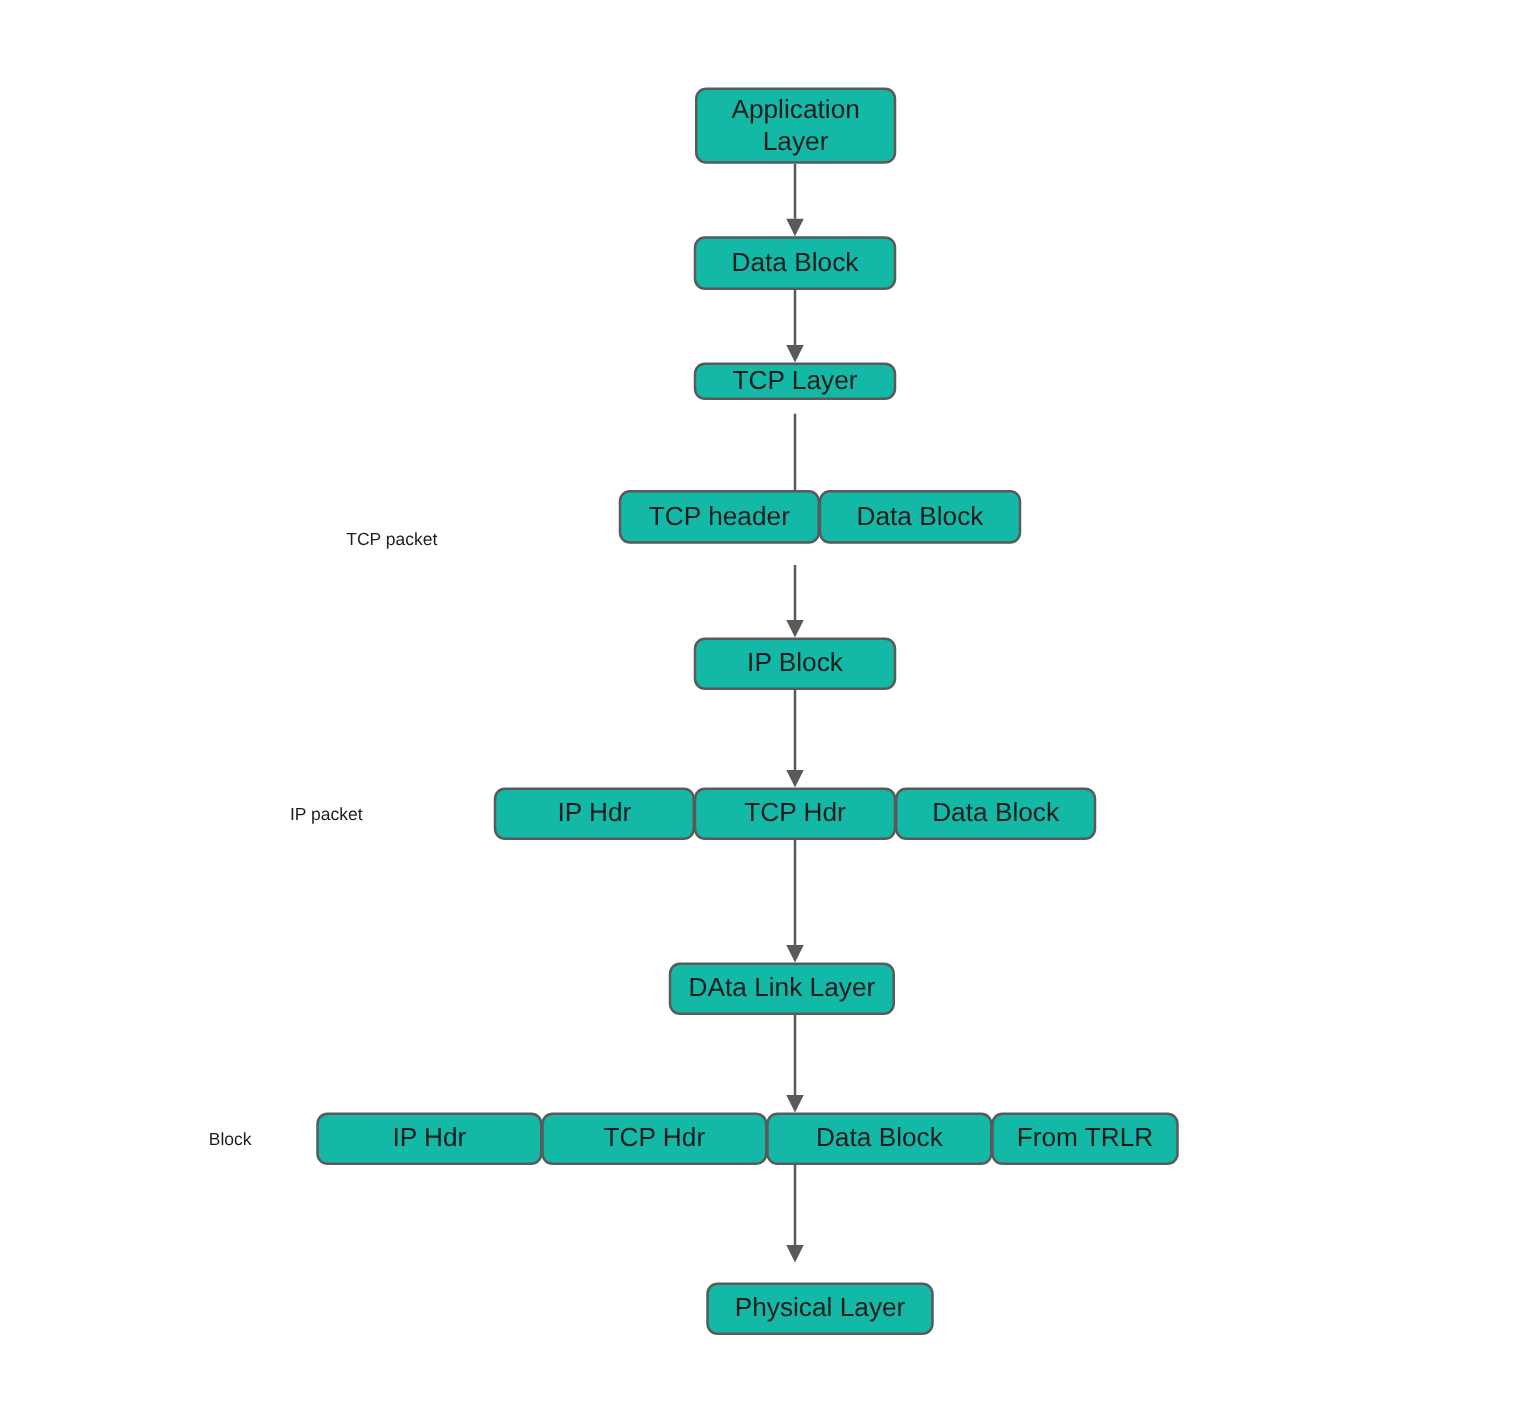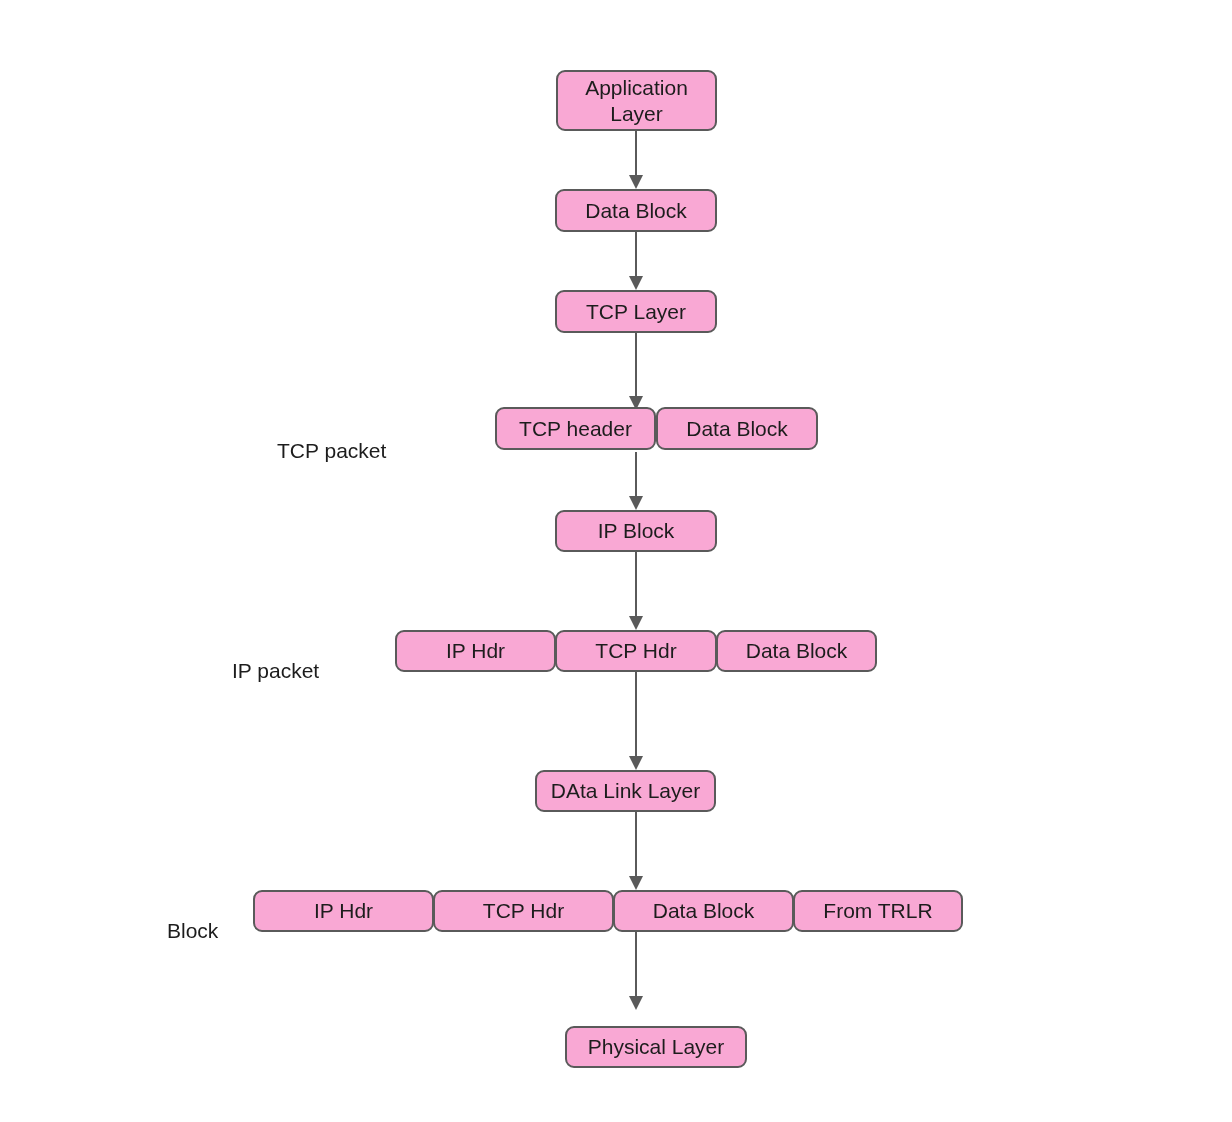--- a/index.html
+++ b/index.html
@@ -16,21 +16,21 @@
   #canvas {
     position: relative;
     width: 1232px;
     height: 1122px;
   }
   .node {
     position: absolute;
     box-sizing: border-box;
     border: 2.5px solid #5a5a5a;
     border-radius: 9px;
-    background: #f9a8d4;
+    background: #14b8a6;
     color: #1d1d1d;
     font-size: 21px;
     line-height: 26px;
     display: flex;
     align-items: center;
     justify-content: center;
     text-align: center;
     white-space: pre-line;
     z-index: 3;
   }
@@ -42,26 +42,25 @@
     display: flex;
     z-index: 3;
   }
   .packet-row .node {
     position: relative;
     flex: 0 0 auto;
     height: 100%;
   }
   .side-label {
     position: absolute;
-    font-size: 21px;
+    font-size: 14px;
     line-height: 26px;
     color: #1d1d1d;
     white-space: nowrap;
     z-index: 2;
-    margin-top: 20px;
   }
   .arrow {
     position: absolute;
     z-index: 1;
   }
   .arrow .stem {
     position: absolute;
     left: 50%;
     top: 0;
     width: 2px;
@@ -122,42 +121,42 @@
   <div class="arrow" style="left:626px; top:931px; width:20px; height:79px;">
     <div class="stem" style="height:65px;"></div>
     <div class="head" style="top:65px;"></div>
   </div>
 
   <div class="node multiline" style="left:556px; top:70px; width:161px; height:61px;">Application
 Layer</div>
 
   <div class="node" style="left:555px; top:189px; width:162px; height:43px;">Data Block</div>
 
-  <div class="node" style="left:555px; top:290px; width:162px; height:43px;">TCP Layer</div>
+  <div class="node" style="left:555px; top:290px; width:162px; height:30px;">TCP Layer</div>
 
   <div class="side-label" style="left:277px; top:418px;">TCP packet</div>
-  <div class="packet-row" style="left:495px; top:407px; width:323px; height:43px;justify-content:space-between;">
+  <div class="packet-row" style="left:495px; top:392px; width:323px; height:43px;">
     <div class="node" style="width:161px;">TCP header</div>
     <div class="node" style="width:162px; margin-left:-1px;">Data Block</div>
   </div>
 
   <div class="node" style="left:555px; top:510px; width:162px; height:42px;">IP Block</div>
 
   <div class="side-label" style="left:232px; top:638px;">IP packet</div>
   <div class="packet-row" style="left:395px; top:630px; width:482px; height:42px;">
     <div class="node" style="width:161px;">IP Hdr</div>
     <div class="node" style="width:162px; margin-left:-1px;">TCP Hdr</div>
     <div class="node" style="width:161px; margin-left:-1px;">Data Block</div>
   </div>
 
   <div class="node" style="left:535px; top:770px; width:181px; height:42px;">DAta Link Layer</div>
 
   <div class="side-label" style="left:167px; top:898px;">Block</div>
   <div class="packet-row" style="left:254px; top:890px; width:902px; height:42px;">
     <div class="node" style="width:181px; margin-left:-1px;">IP Hdr</div>
     <div class="node" style="width:181px; margin-left:-1px;">TCP Hdr</div>
     <div class="node" style="width:181px; margin-left:-1px;">Data Block</div>
-    <div class="node" style="width:170px; margin-left:-1px;text-align:center;">From TRLR</div>
+    <div class="node" style="width:150px; margin-left:-1px;text-align:center;">From TRLR</div>
   </div>
 
   <div class="node" style="left:565px; top:1010px; width:182px; height:42px;margin-top:16px;">Physical Layer</div>
 
 </div>
 
 </body></html>

